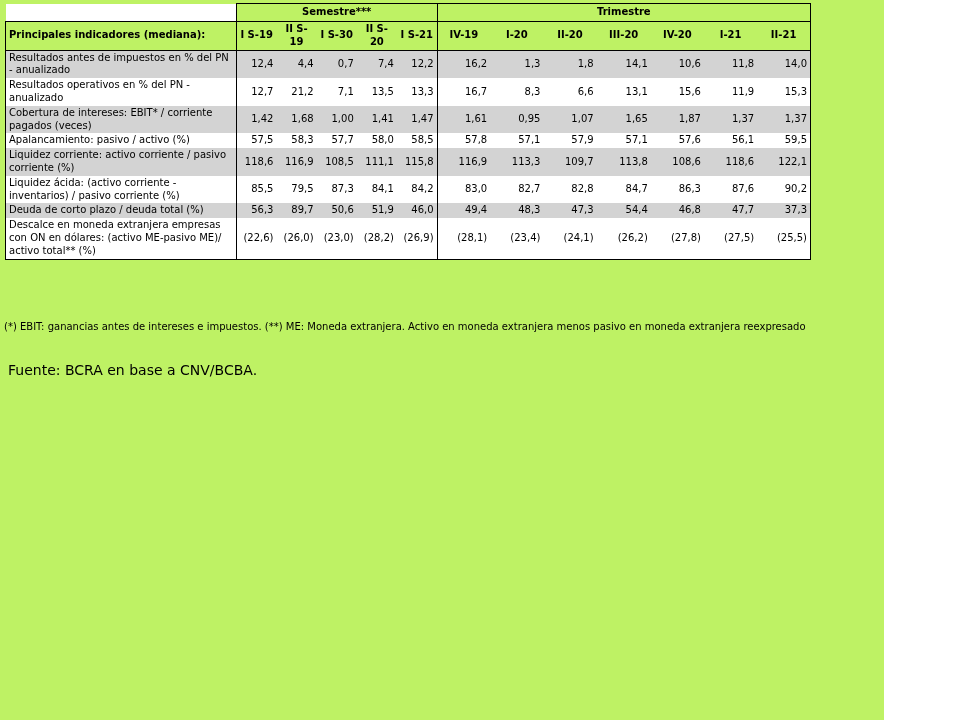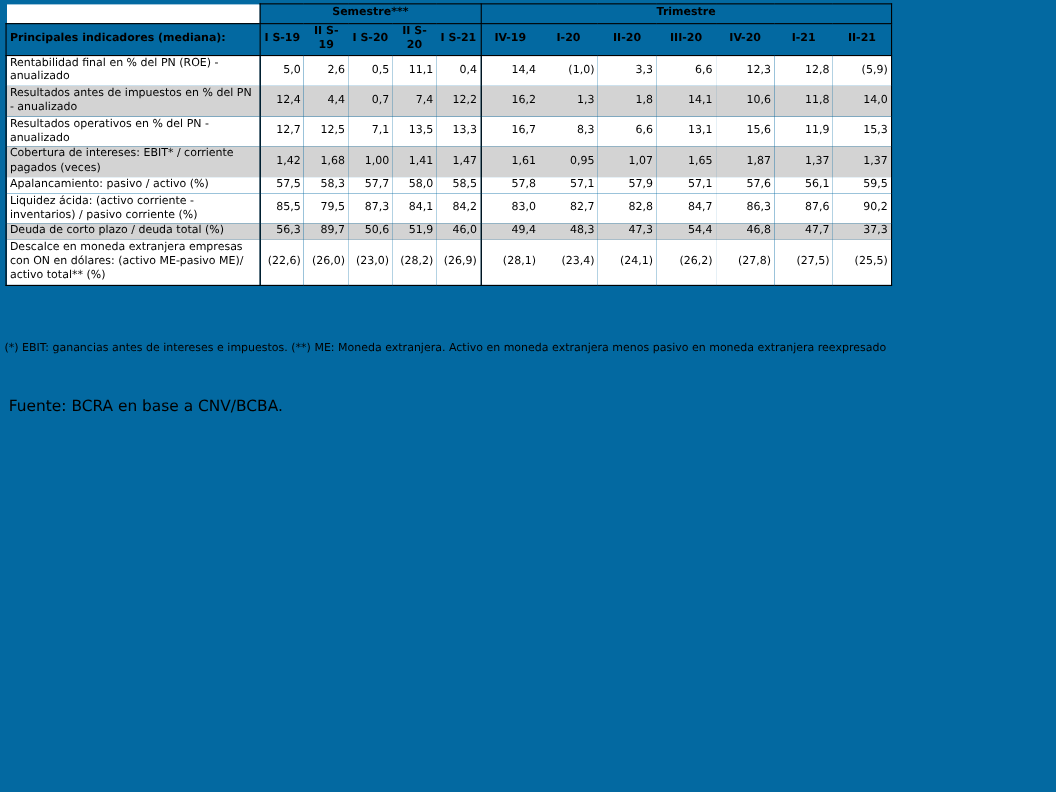--- a/index.html
+++ b/index.html
@@ -7,23 +7,23 @@
     padding: 0;
     background: #ffffff;
     width: 960px;
     height: 720px;
     overflow: hidden;
     font-family: "DejaVu Sans", "Liberation Sans", sans-serif;
     color: #000000;
   }
   #page {
     position: relative;
-    width: 960px;
+    width: 884px;
     height: 720px;
-    background: #0369a1;
+    background: #bef264;
   }
   #table-wrap {
     position: absolute;
     left: 5px;
     top: 3px;
   }
   table.ind {
     border-collapse: collapse;
     table-layout: fixed;
     width: 806px;
@@ -75,21 +75,21 @@
     white-space: nowrap;
   }
   .b-r { border-right: 1.4px solid #000; }
   .b-b { border-bottom: 1.4px solid #000; }
   tr.shade td { background: #d3d3d3; }
   tr.plain td { background: #ffffff; }
 
   #footnote {
     position: absolute;
     left: 4px;
-    top: 310px;
+    top: 320px;
     width: 950px;
     font-size: 10px;
     line-height: 1.45;
   }
   #source {
     position: absolute;
     left: 8px;
     top: 362px;
     font-size: 14px;
   }
@@ -120,68 +120,53 @@
         <tr id="thead-row1">
           <td class="corner"></td>
           <th class="grp" colspan="5">Semestre***</th>
           <th class="grp" colspan="7">Trimestre</th>
         </tr>
         <tr id="thead-row2">
           <th class="rowhead">Principales indicadores (mediana):</th>
 
         <th class="colh">I S-19</th>
             <th class="colh">II S-19</th>
-            <th class="colh">I S-20</th>
+            <th class="colh">I S-30</th>
             <th class="colh">II S-20</th>
             <th class="colh b-r">I S-21</th>
             <th class="colh">IV-19</th>
             <th class="colh">I-20</th>
             <th class="colh">II-20</th>
             <th class="colh">III-20</th>
             <th class="colh">IV-20</th>
             <th class="colh">I-21</th>
             <th class="colh b-r">II-21</th>
           </tr>
       </thead>
       <tbody id="tbody">
 
-      <tr class="plain">
-            <td class="lbl">Rentabilidad final en % del PN (ROE) - anualizado</td>
-            <td class="num">5,0</td>
-            <td class="num">2,6</td>
-            <td class="num">0,5</td>
-            <td class="num">11,1</td>
-            <td class="num b-r">0,4</td>
-            <td class="num">14,4</td>
-            <td class="num">(1,0)</td>
-            <td class="num">3,3</td>
-            <td class="num">6,6</td>
-            <td class="num">12,3</td>
-            <td class="num">12,8</td>
-            <td class="num b-r">(5,9)</td>
-          </tr>
           <tr class="shade">
             <td class="lbl">Resultados antes de impuestos en % del PN - anualizado</td>
             <td class="num">12,4</td>
             <td class="num">4,4</td>
             <td class="num">0,7</td>
             <td class="num">7,4</td>
             <td class="num b-r">12,2</td>
             <td class="num">16,2</td>
             <td class="num">1,3</td>
             <td class="num">1,8</td>
             <td class="num">14,1</td>
             <td class="num">10,6</td>
             <td class="num">11,8</td>
             <td class="num b-r">14,0</td>
           </tr>
           <tr class="plain">
             <td class="lbl">Resultados operativos en % del PN - anualizado</td>
             <td class="num">12,7</td>
-            <td class="num">12,5</td>
+            <td class="num">21,2</td>
             <td class="num">7,1</td>
             <td class="num">13,5</td>
             <td class="num b-r">13,3</td>
             <td class="num">16,7</td>
             <td class="num">8,3</td>
             <td class="num">6,6</td>
             <td class="num">13,1</td>
             <td class="num">15,6</td>
             <td class="num">11,9</td>
             <td class="num b-r">15,3</td>
@@ -209,20 +194,35 @@
             <td class="num">58,0</td>
             <td class="num b-r">58,5</td>
             <td class="num">57,8</td>
             <td class="num">57,1</td>
             <td class="num">57,9</td>
             <td class="num">57,1</td>
             <td class="num">57,6</td>
             <td class="num">56,1</td>
             <td class="num b-r">59,5</td>
           </tr>
+          <tr class="shade">
+            <td class="lbl">Liquidez corriente: activo corriente / pasivo corriente (%)</td>
+            <td class="num">118,6</td>
+            <td class="num">116,9</td>
+            <td class="num">108,5</td>
+            <td class="num">111,1</td>
+            <td class="num b-r">115,8</td>
+            <td class="num">116,9</td>
+            <td class="num">113,3</td>
+            <td class="num">109,7</td>
+            <td class="num">113,8</td>
+            <td class="num">108,6</td>
+            <td class="num">118,6</td>
+            <td class="num b-r">122,1</td>
+          </tr>
           <tr class="plain">
             <td class="lbl">Liquidez ácida: (activo corriente - inventarios) / pasivo corriente (%)</td>
             <td class="num">85,5</td>
             <td class="num">79,5</td>
             <td class="num">87,3</td>
             <td class="num">84,1</td>
             <td class="num b-r">84,2</td>
             <td class="num">83,0</td>
             <td class="num">82,7</td>
             <td class="num">82,8</td>

